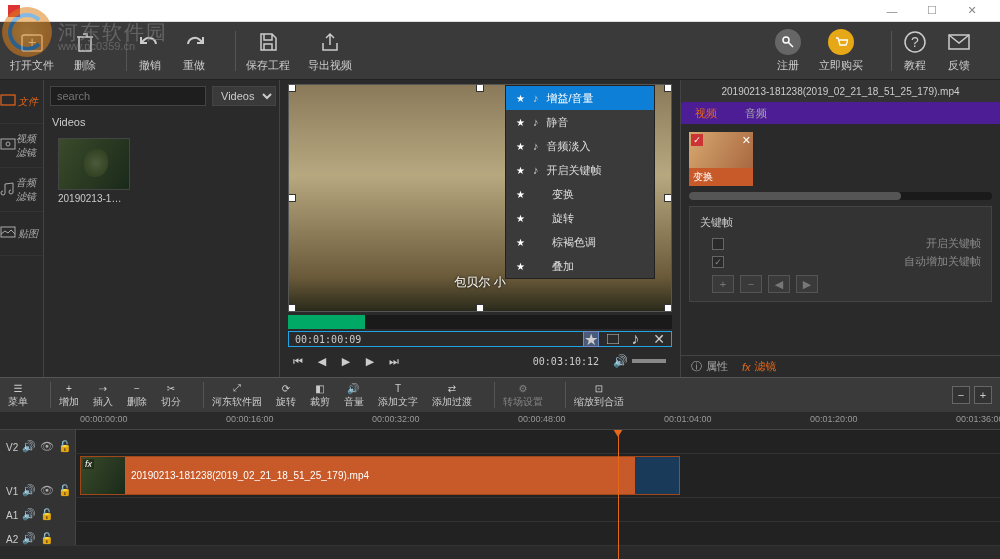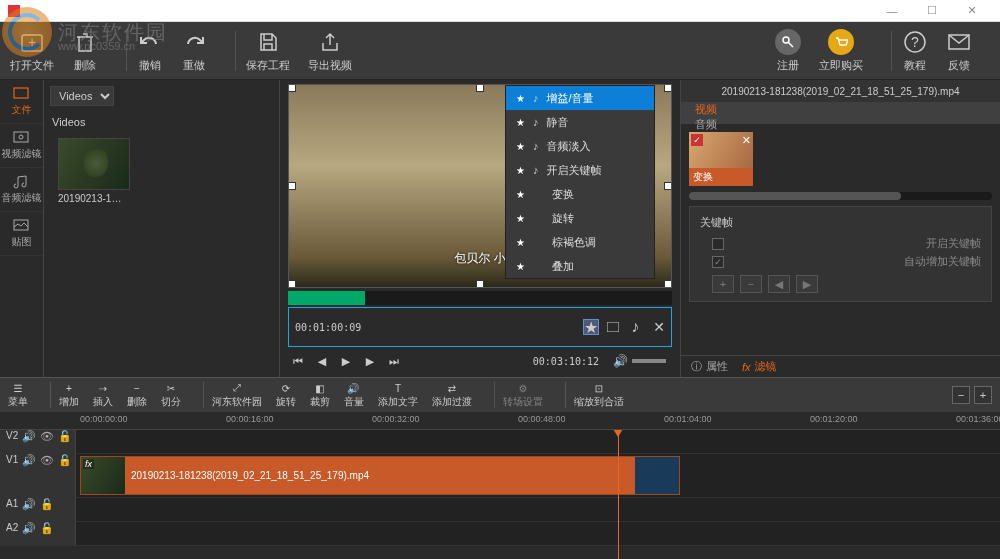--- a/index.html
+++ b/index.html
@@ -17,21 +17,21 @@
 .tb-sep { width:1px; height:40px; background:#555; margin:0 10px; }
 .tb-spacer { flex:1; }
 .circle-btn { width:26px; height:26px; border-radius:50%; background:#666; display:flex; align-items:center; justify-content:center; }
 .circle-btn.yellow { background:#e6a817; }
 
 
 .content { flex:1; display:flex; background:#2a2a2a; min-height:0; }
 
 
 .left-tabs { width:44px; background:#2a2a2a; display:flex; flex-direction:column; border-right:1px solid #444; }
-.left-tab { height:44px; display:flex; flex-direction:column; align-items:center; justify-content:center; font-size:10px; color:#aaa; cursor:pointer; border-bottom:1px solid #333; }
+.left-tab { height:44px; display:flex; flex-direction:row; align-items:center; font-size:10px; color:#aaa; cursor:pointer; border-bottom:1px solid #333;font-style:italic; }
 .left-tab.active { color:#e6661a; }
 .left-tab-icon { width:18px; height:14px; margin-bottom:2px; }
 
 
 .media-panel { width:236px; background:#2a2a2a; border-right:1px solid #444; display:flex; flex-direction:column; }
 .media-search { display:flex; padding:6px; gap:6px; }
 .media-search input { flex:1; background:#1e1e1e; border:1px solid #444; color:#888; font-size:11px; padding:2px 6px; height:20px; }
 .media-search select { background:#3a3a3a; border:1px solid #444; color:#ccc; font-size:11px; padding:1px 4px; height:20px; }
 .media-cat { padding:4px 8px; font-size:11px; color:#ccc; }
 .media-thumbs { padding:6px; display:flex; flex-wrap:wrap; gap:6px; }
@@ -52,38 +52,38 @@
 
 
 .context-menu { position:absolute; top:0; right:16px; width:150px; background:#3a3a3a; border:1px solid #222; z-index:10; }
 .ctx-item { height:24px; display:flex; align-items:center; padding:0 10px; font-size:11px; color:#ddd; cursor:pointer; gap:8px; }
 .ctx-item.active { background:#0d7fd6; color:#fff; }
 .ctx-star { color:#fff; font-size:10px; }
 .ctx-note { color:#ccc; font-size:11px; }
 
 .preview-scrub { height:14px; background:#1a1a1a; margin-top:3px; position:relative; }
 .preview-scrub-fill { position:absolute; left:0; top:0; height:100%; width:20%; background:#0a6; }
-.preview-timebar { display:flex; align-items:center; height:40px; background:#2a2a2a; border:1px solid #21a4e6; gap:6px; padding:0 6px; margin-top:2px; }
+.preview-timebar { display:flex; align-items:center; height:16px; background:#2a2a2a; border:1px solid #21a4e6; gap:6px; padding:0 6px; margin-top:2px; }
 .preview-time { font-size:10px; color:#ccc; font-family:monospace; }
 .ptb-spacer { flex:1; }
 .ptb-icon { width:16px; height:16px; display:flex; align-items:center; justify-content:center; color:#ccc; cursor:pointer; }
 .ptb-icon.boxed { background:#4a5a7a; border:1px solid #6a8ac8; }
 .ptb-close { font-size:14px; color:#ccc; cursor:pointer; margin-left:4px; }
 
 
 .transport-row { height:24px; display:flex; align-items:center; justify-content:center; gap:4px; background:#2a2a2a; margin-top:2px; }
 .trans-btn { width:20px; height:18px; display:flex; align-items:center; justify-content:center; color:#ccc; cursor:pointer; font-size:11px; }
 .time-readout { font-family:monospace; font-size:10px; color:#ccc; margin-left:auto; padding:0 4px; }
 .vol-row { display:flex; align-items:center; gap:4px; padding:0 6px;}
 .vol-bar { width:34px; height:4px; background:#888; }
 
 
 .right-panel { width:320px; background:#2a2a2a; border-left:1px solid #444; display:flex; flex-direction:column; }
 .rp-header { height:22px; display:flex; align-items:center; justify-content:center; font-size:10px; color:#ccc; background:#333; }
-.rp-tabs { height:22px; display:flex; background:#404040;flex-direction:column; }
+.rp-tabs { height:22px; display:flex; background:#4c1d95; }
 .rp-tab { padding:0 14px; display:flex; align-items:center; font-size:11px; color:#aaa; cursor:pointer; }
 .rp-tab.active { color:#e6661a; }
 .rp-body { flex:1; padding:8px; overflow:hidden; }
 .fx-chip { width:64px; background:#c85a2a; display:inline-block; cursor:pointer; }
 .fx-chip-img { width:64px; height:36px; background:linear-gradient(120deg,#d8a870,#a86840); position:relative; }
 .fx-chip-check { position:absolute; top:2px; left:2px; width:12px; height:12px; background:#c33; color:#fff; font-size:9px; display:flex; align-items:center; justify-content:center; }
 .fx-chip-x { position:absolute; top:2px; right:2px; color:#fff; font-size:11px; }
 .fx-chip-label { font-size:10px; color:#fff; padding:2px 4px; }
 .rp-scroll { height:8px; background:#1a1a1a; margin:6px 0; border-radius:4px; }
 .rp-scroll-thumb { height:8px; width:70%; background:#555; border-radius:4px; }
@@ -108,21 +108,21 @@
 .tl-zoom-btn { width:18px; height:18px; border:1px solid #666; background:#333; color:#ccc; display:flex; align-items:center; justify-content:center; cursor:pointer; font-size:11px; }
 .tl-ruler { height:18px; background:#2a2a2a; border-bottom:1px solid #444; display:flex; position:relative; }
 .tl-track-labels { width:76px; }
 .tl-ruler-ticks { flex:1; position:relative; font-size:9px; color:#999; font-family:monospace; }
 .tl-tick { position:absolute; top:2px; }
 .playhead { position:absolute; top:0; bottom:0; width:1px; background:#e6661a; left:618px; z-index:5; }
 .playhead::before { content:''; position:absolute; top:-1px; left:-5px; width:0; height:0; border-left:5px solid transparent; border-right:5px solid transparent; border-top:8px solid #e6661a; }
 .tl-tracks { flex:1; position:relative; overflow:hidden; }
 .tl-track { height:24px; display:flex; border-bottom:1px solid #333; }
 .tl-track.tall { height:44px; }
-.tl-track-head { width:76px; background:#333; display:flex; align-items:flex-start; padding:0 6px; gap:4px; font-size:10px; color:#ccc; border-right:1px solid #444; }
+.tl-track-head { width:76px; background:#333; display:flex; align-items:flex-end; padding:0 6px; gap:4px; font-size:10px; color:#ccc; border-right:1px solid #444; }
 .tl-track-body { flex:1; background:#222; position:relative; }
 .tl-track-head .hicon { color:#aaa; font-size:11px; cursor:pointer; }
 .clip { position:absolute; top:2px; bottom:2px; left:4px; width:600px; background:#c85a2a; border:1px solid #a04818; display:flex; align-items:center; overflow:hidden; }
 .clip-thumb { width:44px; height:100%; background:linear-gradient(120deg,#3a4a2a,#1a2a1a); }
 .clip-thumb.end { background:#1a3a5a; margin-left:auto; }
 .clip-label { font-size:10px; color:#fff; margin-left:6px; white-space:nowrap; }
 .clip-fx { position:absolute; top:2px; left:2px; font-size:9px; color:#fff; font-style:italic; background:rgba(0,0,0,0.3); padding:0 2px; }
 
 
 .watermark { position:absolute; top:2px; left:2px; width:200px; height:60px; pointer-events:none; opacity:0.55; z-index:50; display:flex; align-items:center; }
@@ -277,20 +277,21 @@
               <rect x="1" y="1" width="14" height="10" fill="none" stroke="#aaa"></rect>
               <path d="M1 8l4-3 3 2 3-3 4 4" fill="none" stroke="#aaa"></path>
             </svg>
           </div>
       <span>贴图</span>
     </div>
   </div>
 
   <div class="media-panel">
     <div class="media-search">
+      <input type="text" placeholder="search" style="">
       <select><option>Videos</option></select>
     </div>
     <div class="media-cat">Videos</div>
     <div class="media-thumbs">
       <div class="media-thumb">
         <div class="media-thumb-img"></div>
         <div class="media-thumb-label">20190213-18...</div>
       </div>
     </div>
   </div>

